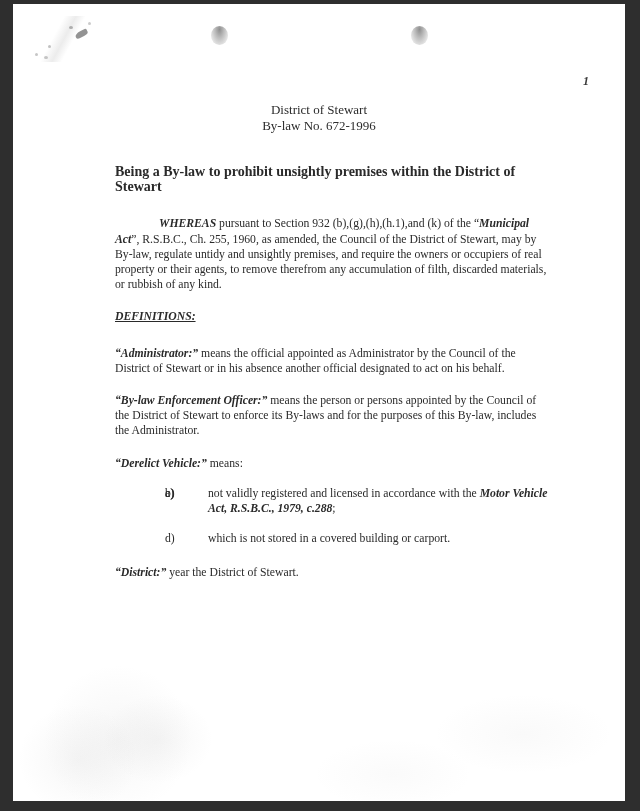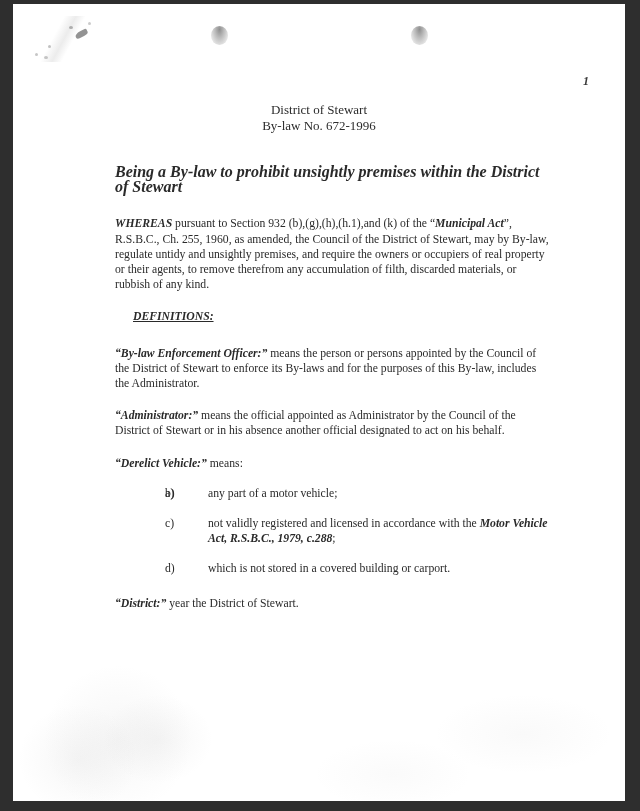--- a/index.html
+++ b/index.html
@@ -117,49 +117,49 @@
     top: 160px;
     width: 437px;
     color: #2a2a2a;
     font-size: 11.7px;
     line-height: 15.2px;
     text-align: left;
   }
 
   .title-line {
     font-weight: bold;
-    font-style: italic;
-    font-size: 16px;
+    font-size: 14px;
     margin: 0 0 22px 0;
   }
 
   p.para {
     margin: 0 0 17px 0;
   }
 
   .lead {
     font-weight: bold;
     font-style: italic;
+    margin-left: 44px;
   }
 
   .term {
     font-weight: bold;
     font-style: italic;
   }
 
   .cite {
     font-weight: bold;
     font-style: italic;
   }
 
   .section-head {
     font-weight: bold;
     font-style: italic;
     text-decoration: underline;
-    margin: 0 0 21px 18px;
+    margin: 0 0 21px 0;
   }
 
   .intro {
     margin: 0 0 14px 0;
   }
 
   
   ol.alpha {
     list-style: none;
     margin: 0 0 15px 0;
@@ -213,34 +213,33 @@
 
     <div class="body-col">
 
       <div class="title-line">Being a By-law to prohibit unsightly premises within the District of Stewart</div>
 
       <p class="para"><span class="lead">WHEREAS</span><span> pursuant to Section 932 (b),(g),(h),(h.1),and (k) of the </span><span>“</span><span class="cite">Municipal Act</span><span>”</span><span>, R.S.B.C., Ch. 255, 1960, as amended, the Council of the District of Stewart, may by By-law, regulate untidy and unsightly premises, and require the owners or occupiers of real property or their agents, to remove therefrom any accumulation of filth, discarded materials, or rubbish of any kind.</span></p>
 
 
       <p class="section-head">DEFINITIONS:</p>
 
+      <p class="para"><span class="term">“Administrator:”</span><span> means the official appointed as Administrator by the Council of the District of Stewart or in his absence another official designated to act on his behalf.</span></p>
+
       <p class="para"><span class="term">“By-law Enforcement Officer:”</span><span> means the person or persons appointed by the Council of the District of Stewart to enforce its By-laws and for the purposes of this By-law, includes the Administrator.</span></p>
 
-      <p class="para"><span class="term">“Administrator:”</span><span> means the official appointed as Administrator by the Council of the District of Stewart or in his absence another official designated to act on his behalf.</span></p>
-
 
       <p class="intro"><span class="term">“Derelict Vehicle:”</span><span> means:</span></p>
 
       <ol class="alpha">
         <li>
           <span class="mark">a)</span>
         </li>
         <li>
           <span class="mark">b)</span>
-          <span class="li-body">any part of a motor vehicle;</span>
         </li>
         <li>
           <span class="mark">c)</span>
           <span class="li-body"><span>not validly registered and licensed in accordance with the </span><span class="cite">Motor Vehicle Act, R.S.B.C., 1979, c.288</span><span>;</span></span>
         </li>
         <li>
           <span class="mark">d)</span>
           <span class="li-body">which is not stored in a covered building or carport.</span>
         </li>
       </ol>

